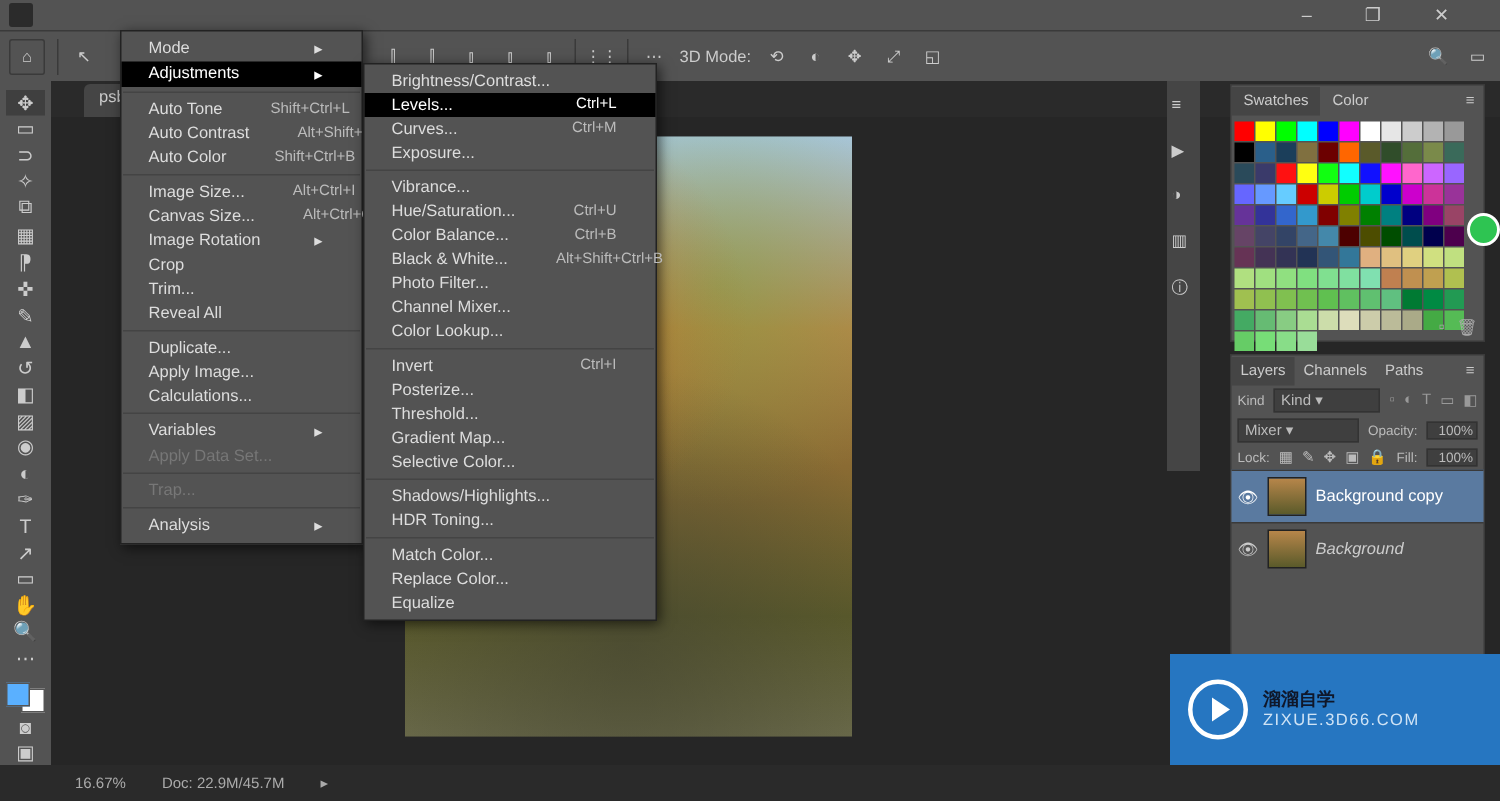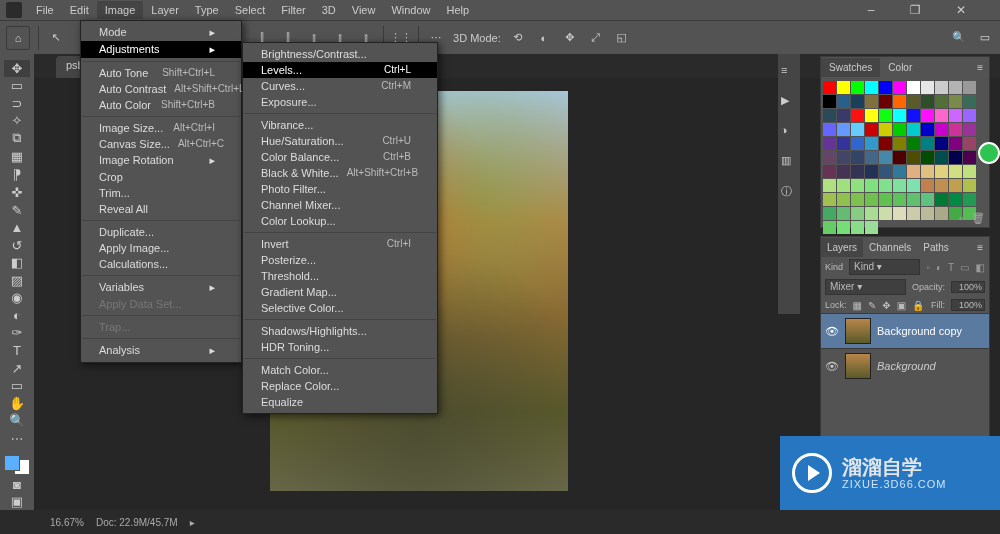--- a/index.html
+++ b/index.html
@@ -57,60 +57,47 @@
 .lrow .lbl { font-size:9px; }
 .lrow .val { background:#3f3f3f; border:1px solid #333; padding:0 2px; width:34px; text-align:right; font-size:9px; }
 .licons { display:flex; gap:6px; padding:2px 6px; color:#999; font-size:10px; }
 .layeritem { display:flex; align-items:center; gap:6px; padding:4px; border-top:1px solid #3a3a3a; }
 .layeritem.sel { background:#5a7aa0; color:#fff; }
 .layeritem .thumb { width:26px; height:26px; background:linear-gradient(#b7864a,#5a5a2a); border:1px solid #222; }
 .layeritem .eye { width:14px; text-align:center; }
 .lbottom { margin-top:auto; height:22px; border-top:1px solid #3a3a3a; display:flex; align-items:center; justify-content:flex-end; gap:8px; padding:0 6px; color:#aaa; font-size:11px; }
 
 
-.status { position:absolute; left:0; right:0; bottom:0; height:24px; background:#2a2a2a; display:flex; align-items:center; padding:0 50px; font-size:10px; color:#aaa; gap:12px; }
+.status { position:absolute; left:0; right:0; bottom:0; height:24px; background:#2a2a2a; display:flex; align-items:center; padding:0 50px; font-size:10px; color:#aaa; gap:24px; }
 
 
 .menu { position:absolute; background:#535353; border:1px solid #222; box-shadow:2px 2px 8px rgba(0,0,0,0.6); padding:3px 0; }
 .menu .mi { display:flex; justify-content:space-between; padding:2px 26px 2px 18px; font-size:11px; color:#ddd; white-space:nowrap; cursor:default; }
 .menu .mi.disabled { color:#777; }
 .menu .mi.hover { background:#000000; color:#fff; }
-.menu .mi .sc { color:#bbb; margin-left:8px; font-size:10px; }
+.menu .mi .sc { color:#bbb; margin-left:32px; font-size:10px; }
 .menu .mi.hover .sc { color:#fff; }
 .menu .mi .arr { margin-left:auto; }
 .menu hr { border:none; border-top:1px solid #444; margin:3px 1px; }
 
 
 .watermark { position:absolute; right:0; bottom:24px; width:220px; height:74px; background:#2676c1; display:flex; align-items:center; gap:10px; padding:0 12px; }
 .watermark .play { width:40px; height:40px; border:3px solid #fff; border-radius:50%; display:flex; align-items:center; justify-content:center; }
 .watermark .play::after { content:""; border-left:12px solid #fff; border-top:8px solid transparent; border-bottom:8px solid transparent; margin-left:3px; }
-.watermark .txt { color:#e5e5e5; font-size:20px; font-weight:bold; line-height:1.1; }
+.watermark .txt { color:#0f172a; font-size:12px; font-weight:bold; line-height:1.1; }
 .watermark .sub { color:#cfe3f5; font-size:11px; letter-spacing:1px; }
 
 
 .greenball { position:absolute; right:0; top:142px; width:22px; height:22px; background:#2ec452; border-radius:50%; border:2px solid #fff; }
 </style>
 </head>
 <body>
 
 <div class="menubar">
   <div class="logo"></div>
-  <div id="menuitems" style="display: flex;">
-      <div class="mitem">File</div>
-      <div class="mitem">Edit</div>
-      <div class="mitem open">Image</div>
-      <div class="mitem">Layer</div>
-      <div class="mitem">Type</div>
-      <div class="mitem">Select</div>
-      <div class="mitem">Filter</div>
-      <div class="mitem">3D</div>
-      <div class="mitem">View</div>
-      <div class="mitem">Window</div>
-      <div class="mitem">Help</div>
-    </div>
   <div class="winctl">– ❐ ✕</div>
 </div>
 
 <div class="optbar">
   <div class="homebtn">⌂</div>
   <div class="sep"></div>
   <div class="opticon">↖</div>
   <span style="margin-left:80px">form Controls</span>
   <div class="opticon">⫿</div>
   <div class="opticon">⫿</div>

